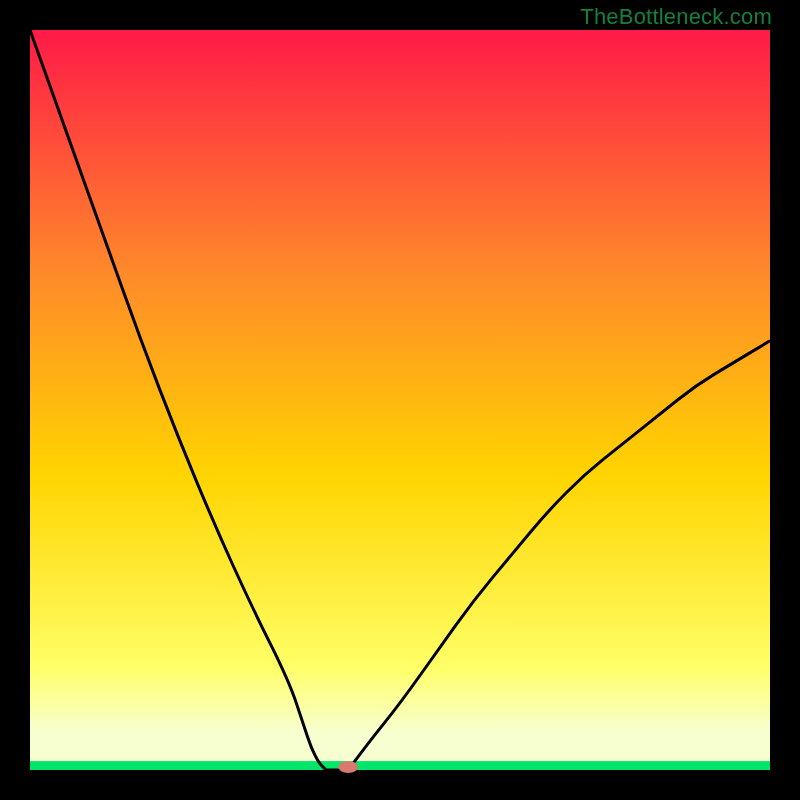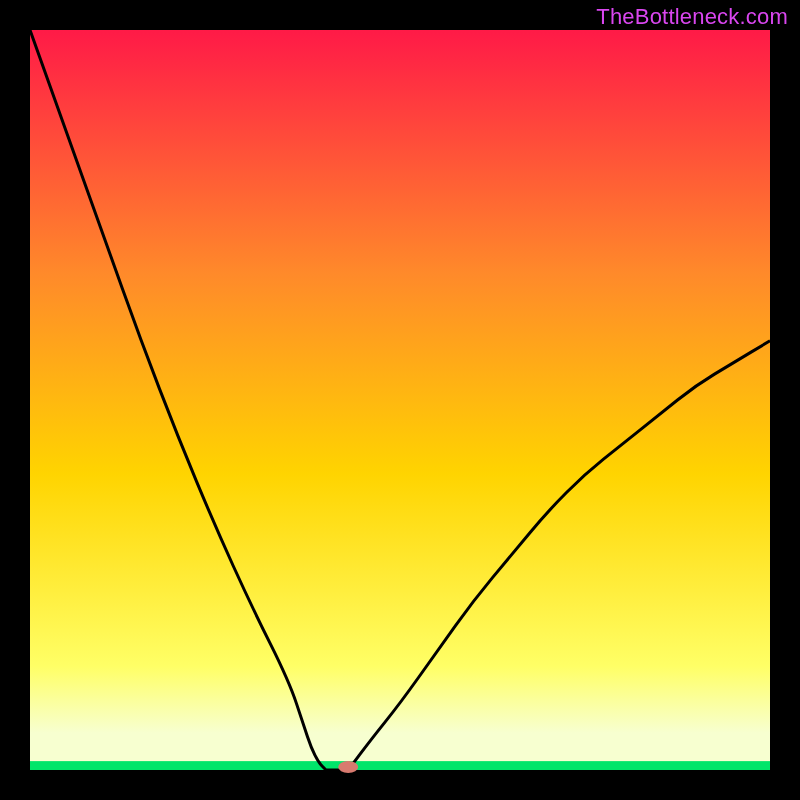--- a/index.html
+++ b/index.html
@@ -13,22 +13,22 @@
   }
   .frame {
     position: relative;
     width: 800px;
     height: 800px;
     background: #000;
   }
   .watermark {
     position: absolute;
     top: 4px;
-    right: 12px;
-    color: #d946ef;
+    right: 28px;
+    color: #15803d;
     font-size: 22px;
     font-weight: 500;
     letter-spacing: 0.2px;
     z-index: 10;
     user-select: none;
   }
   svg {
     display: block;
   }
 </style>

